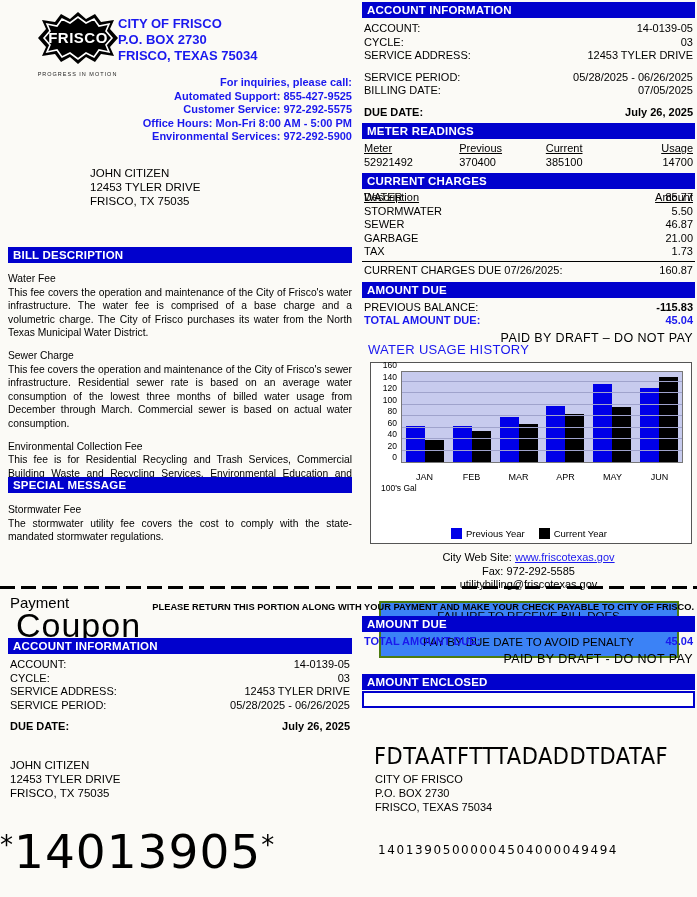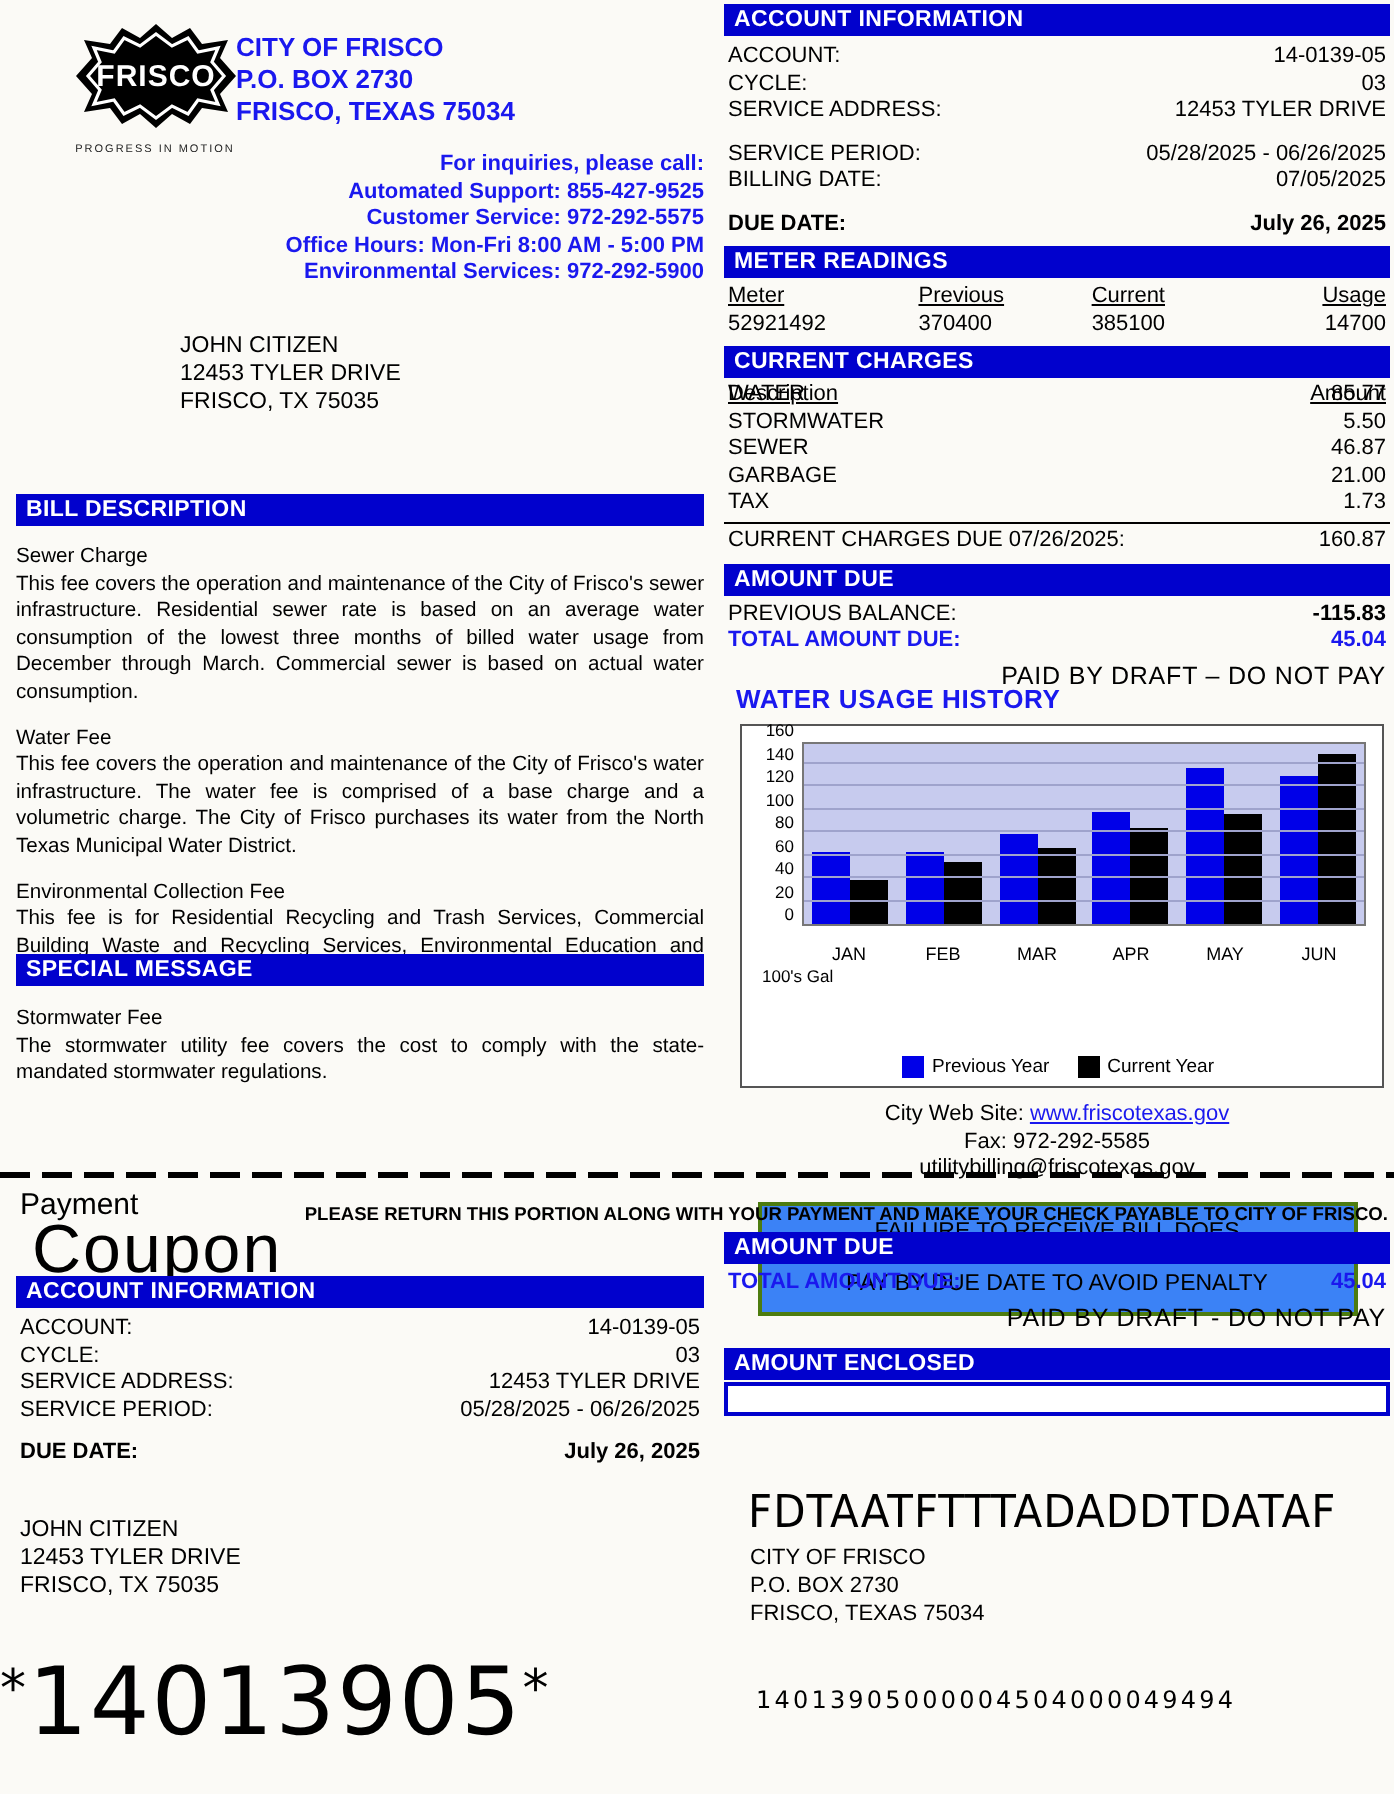--- a/index.html
+++ b/index.html
@@ -32,21 +32,21 @@
   .meter-grid .hd{text-decoration:underline;}
   .meter-grid .c4{text-align:right;}
   .charge-row{display:flex;justify-content:space-between;font-size:11px;line-height:13.5px;padding:0 2px;}
   .charge-hd span{text-decoration:underline;}
   .overlap{margin-top:-13.5px;}
   .charge-total{border-top:1px solid #000;margin-top:2px;padding-top:2px;font-size:11px;display:flex;justify-content:space-between;padding-left:2px;padding-right:2px;}
   .draft-note{text-align:right;font-size:12.5px;letter-spacing:.4px;margin-top:3px;padding-right:2px;}
 
   
   .usage-block{position:absolute;left:362px;top:342px;width:333px;}
-  .usage-title{color:var(--blue);font-weight:bold;font-size:13px;margin-left:6px;letter-spacing:.3px;}
+  .usage-title{color:var(--blue);font-weight:normal;font-size:13px;margin-left:6px;letter-spacing:.3px;}
   .chart-box{margin-top:5px;margin-left:8px;width:322px;background:#fff;border:1px solid #555;padding:8px 8px 4px 4px;}
   .plot-row{display:flex;}
   .ylabels{position:relative;width:26px;height:92px;font-size:8.5px;}
   .ylabels span{position:absolute;right:4px;transform:translateY(-50%);}
   .plot{position:relative;flex:1;height:92px;background:var(--plotbg);border:1px solid #777;}
   .grid-line{position:absolute;left:0;right:0;height:1px;background:var(--grid);}
   .groups{position:absolute;left:0;right:0;top:0;bottom:0;display:flex;}
   .group{flex:1;display:flex;justify-content:center;align-items:flex-end;}
   .vbar{width:19px;}
   .months{display:flex;margin-left:26px;margin-top:9px;font-size:9px;}
@@ -205,26 +205,26 @@
       <span>TOTAL AMOUNT DUE:</span>
       <span>45.04</span>
     </div>
     <div class="draft-note">PAID BY DRAFT – DO NOT PAY</div>
   </div>
 
   <div class="bill-desc">
     <div class="bar">BILL DESCRIPTION</div>
     <div id="bill-sections">
         <div class="sec">
+          <div>Water Fee</div>
+          <p>This fee covers the operation and maintenance of the City of Frisco's water infrastructure. The water fee is comprised of a base charge and a volumetric charge. The City of Frisco purchases its water from the North Texas Municipal Water District.</p>
+        </div>
+        <div class="sec">
           <div>Sewer Charge</div>
           <p>This fee covers the operation and maintenance of the City of Frisco's sewer infrastructure. Residential sewer rate is based on an average water consumption of the lowest three months of billed water usage from December through March. Commercial sewer is based on actual water consumption.</p>
-        </div>
-        <div class="sec">
-          <div>Water Fee</div>
-          <p>This fee covers the operation and maintenance of the City of Frisco's water infrastructure. The water fee is comprised of a base charge and a volumetric charge. The City of Frisco purchases its water from the North Texas Municipal Water District.</p>
         </div>
         <div class="sec">
           <div>Environmental Collection Fee</div>
           <p>This fee is for Residential Recycling and Trash Services, Commercial Building Waste and Recycling Services, Environmental Education and Outreach, and Household Hazardous Waste Safe Disposal.</p>
         </div>
         <div class="sec">
           <div>Stormwater Fee</div>
           <p>The stormwater utility fee covers the cost to comply with the state-mandated stormwater regulations.</p>
         </div>
       </div>

